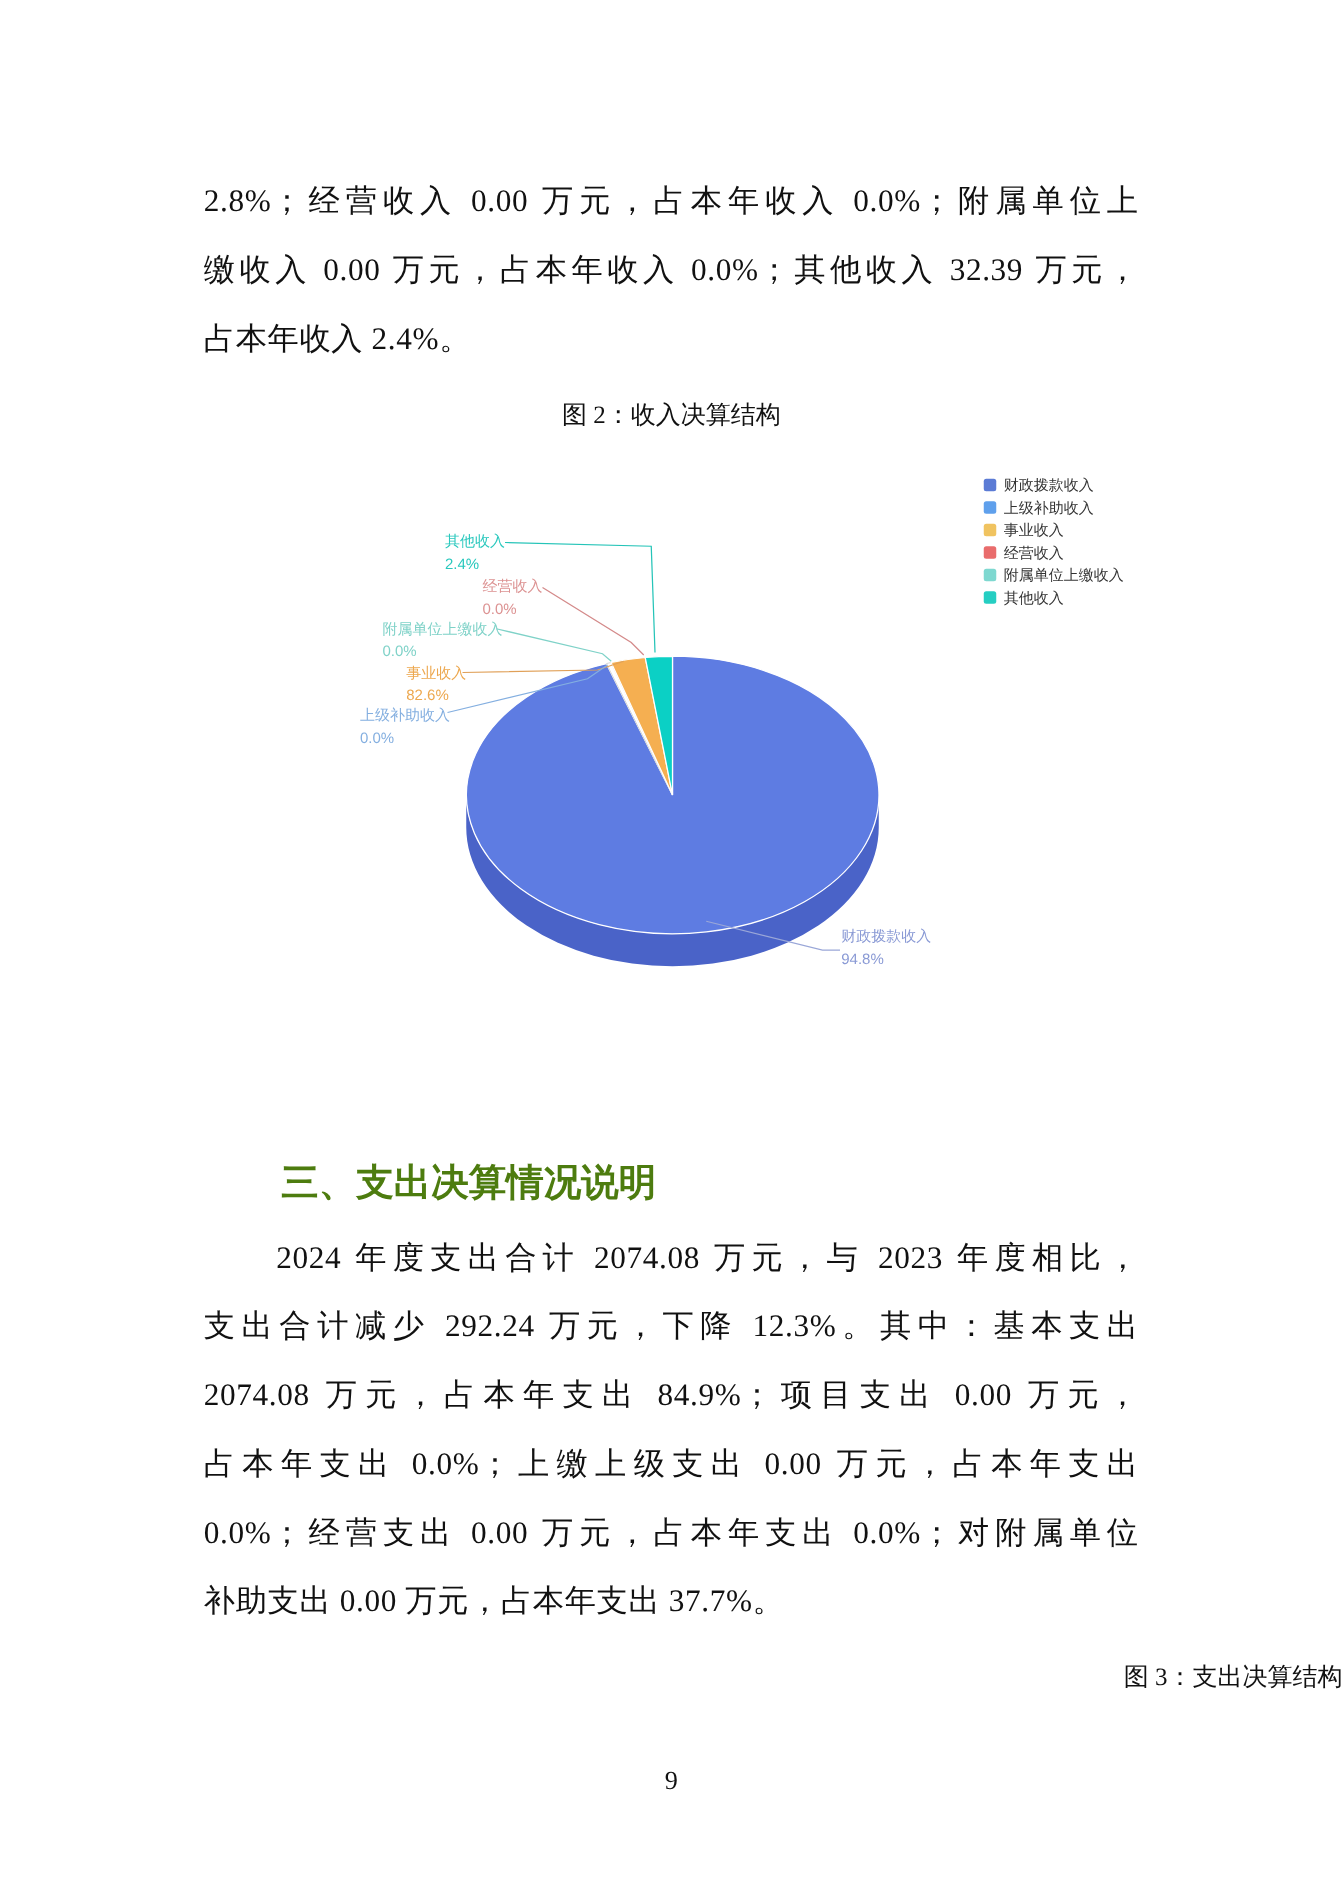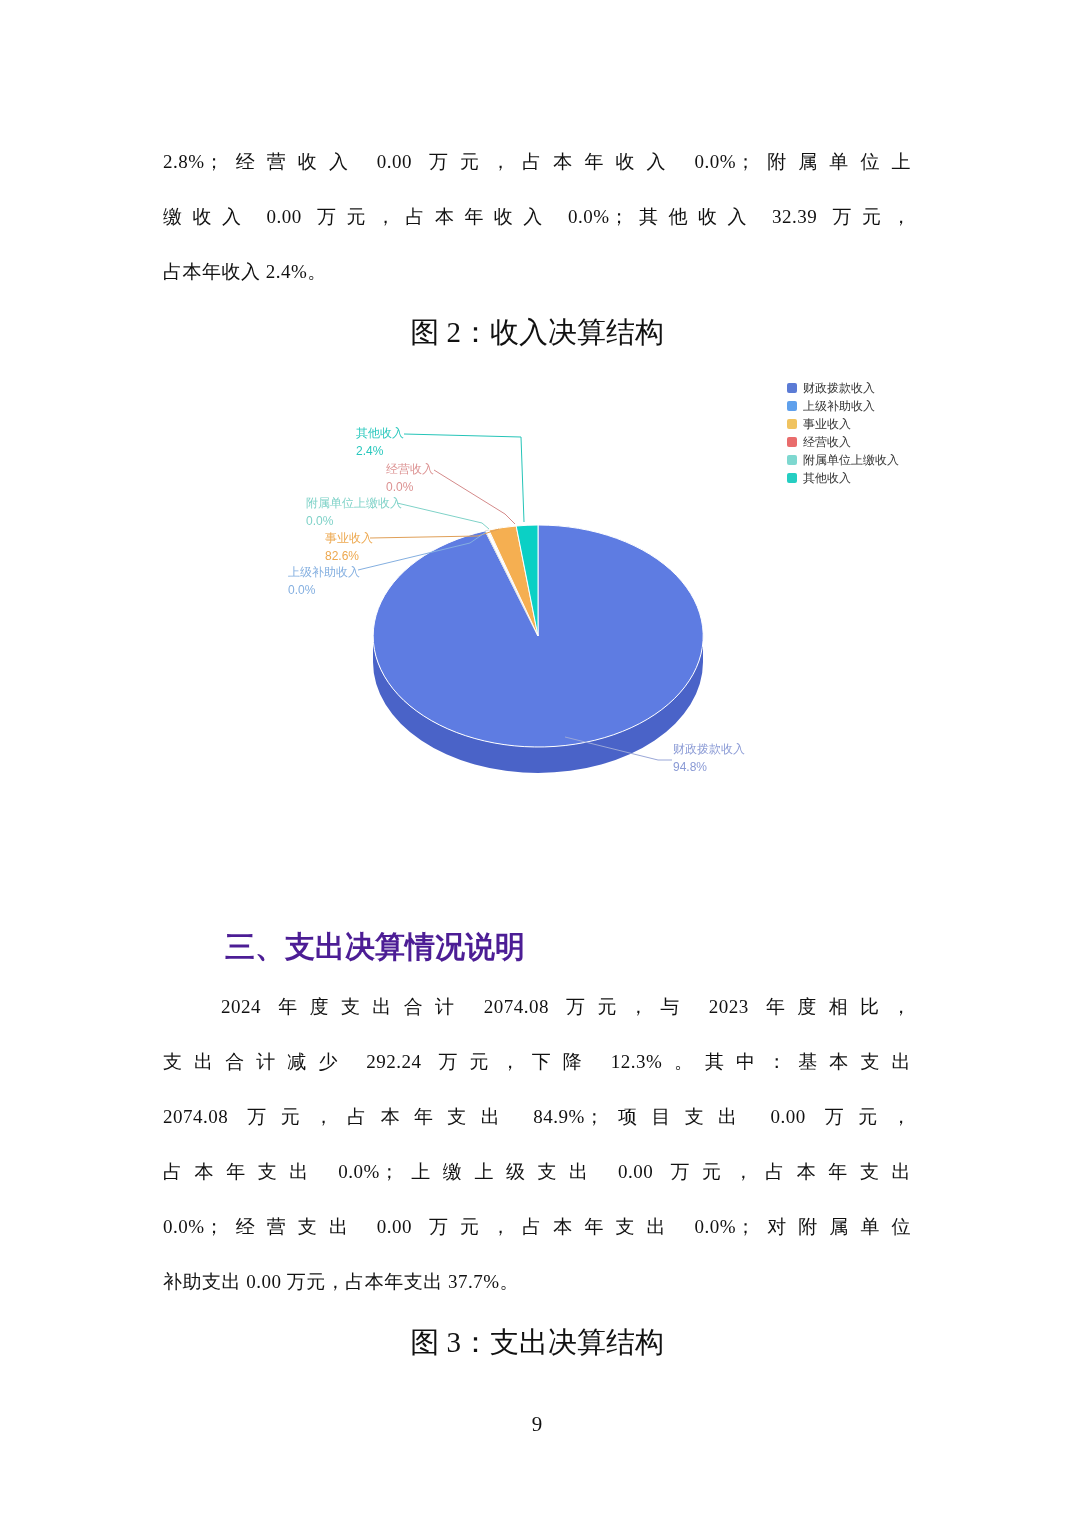--- a/index.html
+++ b/index.html
@@ -1,25 +1,25 @@
 <!DOCTYPE html>
 <html><head>
 <meta charset="utf-8">
 <style>
   html,body{margin:0;padding:0;background:#ffffff;}
   .page{position:relative;width:1074px;height:1520px;background:#ffffff;overflow:hidden;
         font-family:"Liberation Serif","DejaVu Serif",serif;color:#111;}
   .para{position:absolute;left:163px;width:748px;}
-  .line{height:55px;line-height:55px;font-size:19px;letter-spacing:0.5px;
+  .line{height:55px;line-height:55px;font-size:25px;letter-spacing:0.5px;
         text-align:justify;text-align-last:justify;white-space:nowrap;}
   .line.last{text-align-last:left;}
   .line.indent{padding-left:58px;width:690px;}
-  .caption{position:absolute;left:0;width:1074px;text-align:center;font-size:29px;line-height:40px;}
+  .caption{position:absolute;left:0;width:1074px;text-align:center;font-size:20px;line-height:40px;}
   .heading{position:absolute;left:225px;top:928px;font-size:30px;line-height:38px;font-weight:bold;
-           font-family:"Liberation Sans","DejaVu Sans",sans-serif;color:#4c1d95;}
+           font-family:"Liberation Sans","DejaVu Sans",sans-serif;color:#4d7c0f;}
   .pageno{position:absolute;left:0;top:1412px;width:1074px;text-align:center;font-size:21px;}
   
   .chart-svg{position:absolute;left:260px;top:355px;}
   .legend{position:absolute;left:787px;top:379px;font-family:"Liberation Sans","DejaVu Sans",sans-serif;}
   .legend-row{display:flex;align-items:center;height:18px;}
   .legend-swatch{width:10px;height:10px;border-radius:2px;margin-right:6px;flex:0 0 auto;}
   .legend-label{font-size:12px;color:#333;line-height:18px;white-space:nowrap;}
   .callout{position:absolute;font-family:"Liberation Sans","DejaVu Sans",sans-serif;
            font-size:12px;line-height:18px;white-space:nowrap;}
 </style>
@@ -112,17 +112,17 @@
 
   <div class="para" style="top:979px;">
     <div class="line indent">2024 年度支出合计 2074.08 万元，与 2023 年度相比，</div>
     <div class="line">支出合计减少 292.24 万元，下降 12.3%。其中：基本支出</div>
     <div class="line">2074.08 万元，占本年支出 84.9%；项目支出 0.00 万元，</div>
     <div class="line">占本年支出 0.0%；上缴上级支出 0.00 万元，占本年支出</div>
     <div class="line">0.0%；经营支出 0.00 万元，占本年支出 0.0%；对附属单位</div>
     <div class="line last">补助支出 0.00 万元，占本年支出 37.7%。</div>
   </div>
 
-  <div class="caption" style="top:1322px;">图 3：支出决算结构</div>
+  <div class="caption" style="top:1322px;text-align:right;">图 3：支出决算结构</div>
 
   <div class="pageno">9</div>
 
 </div>
 
 </body></html>

